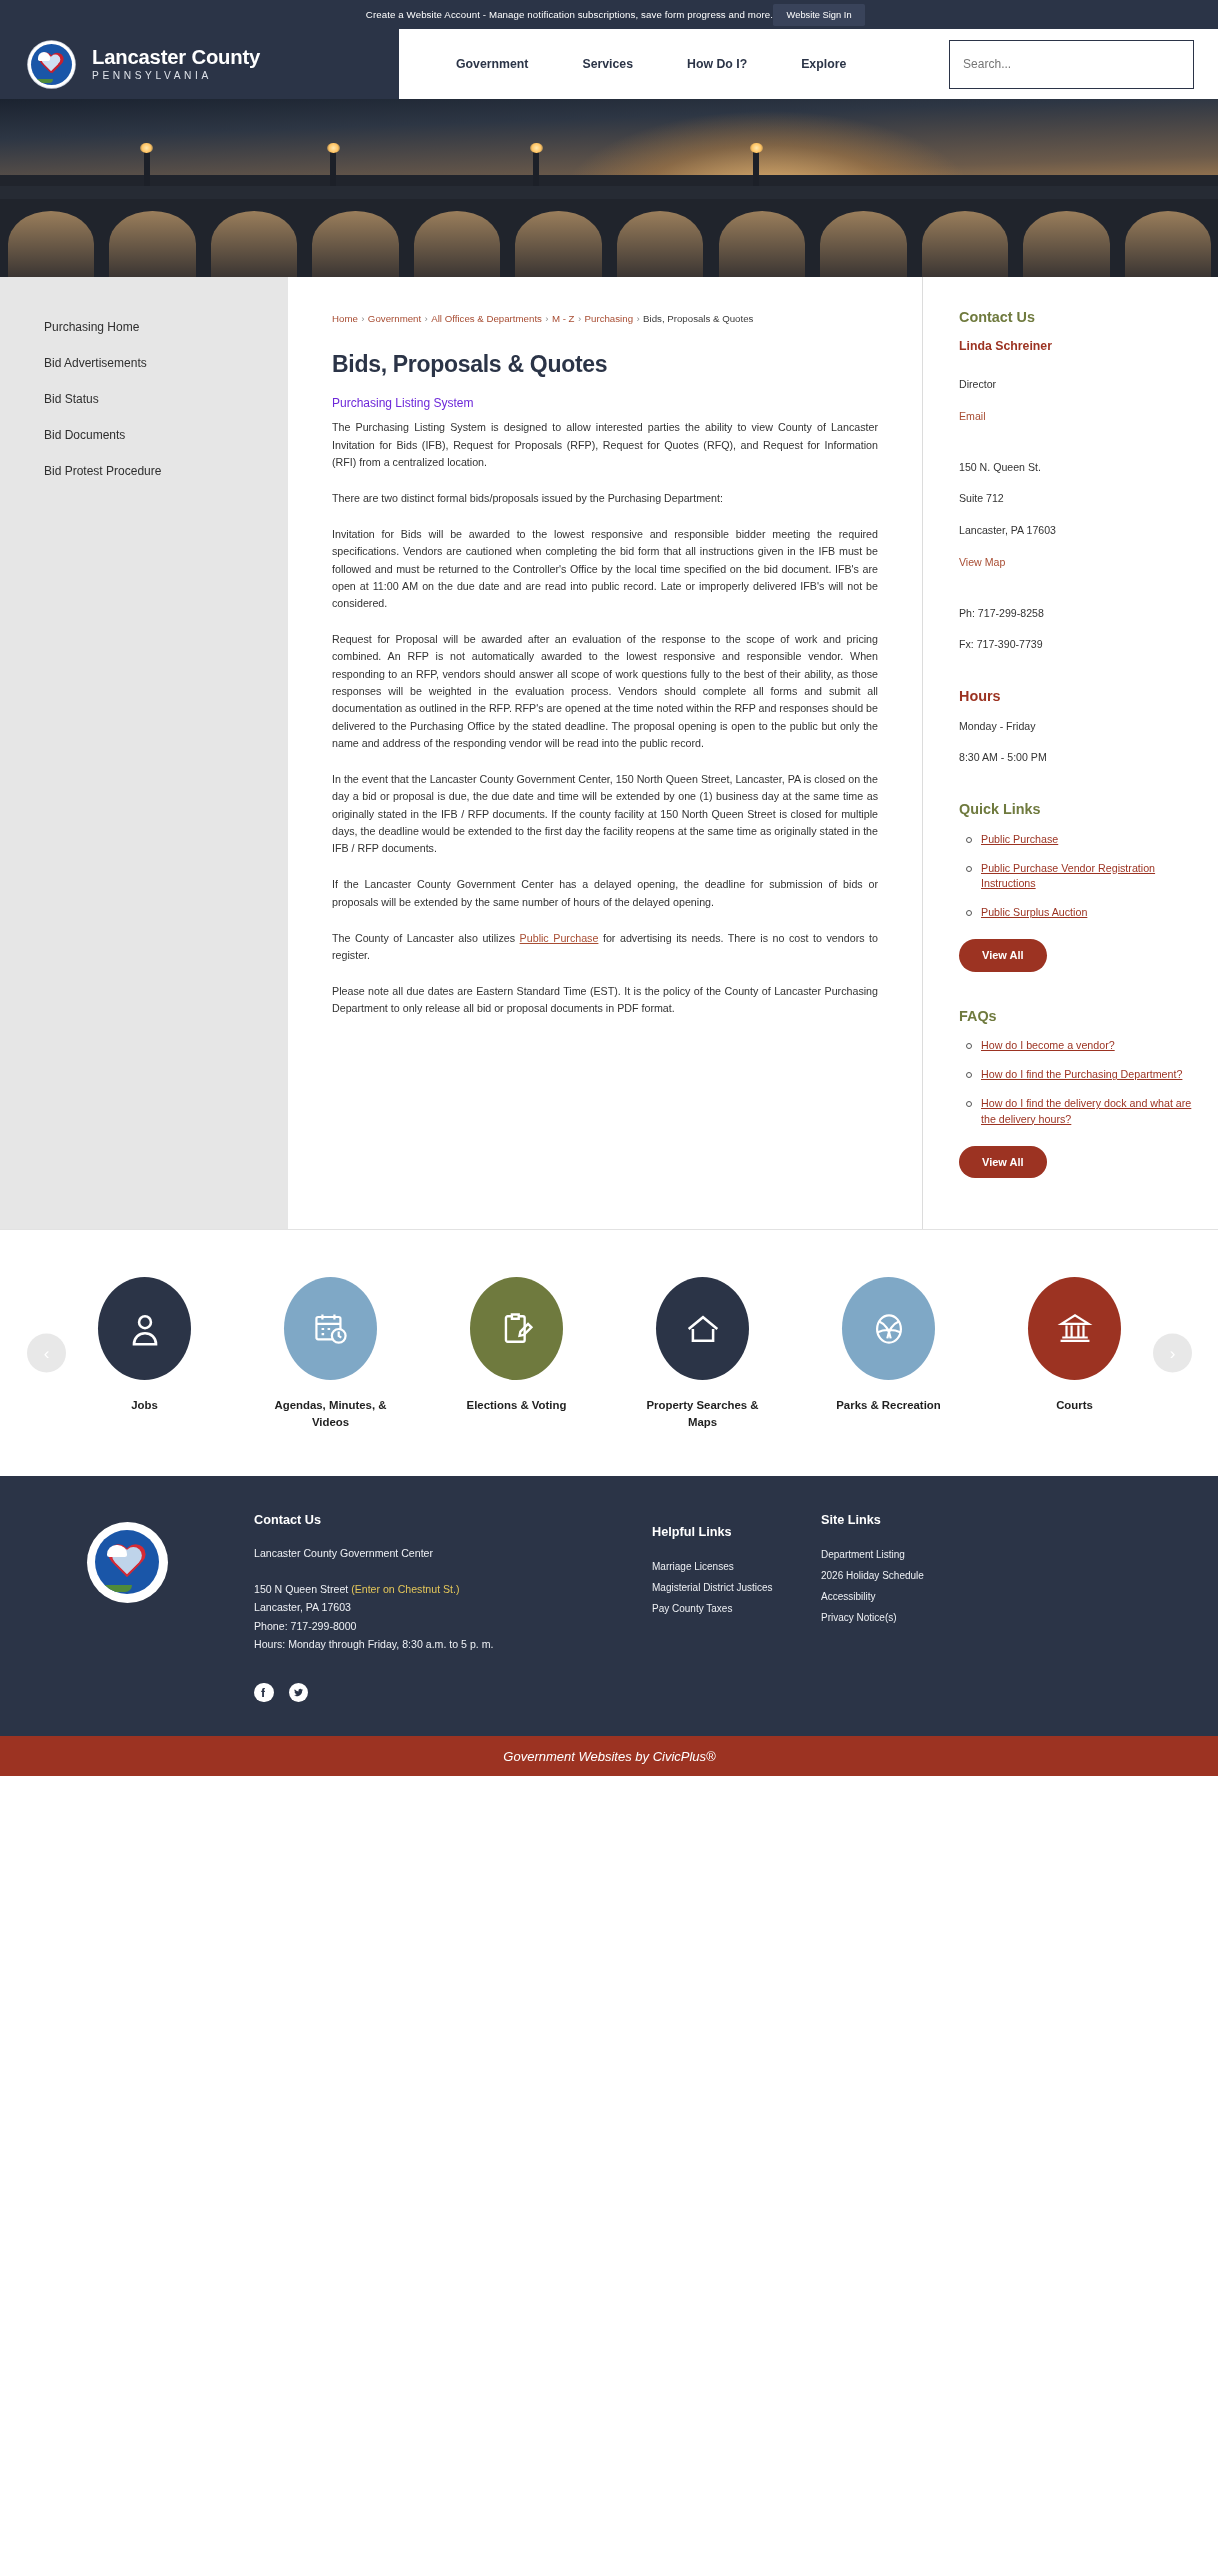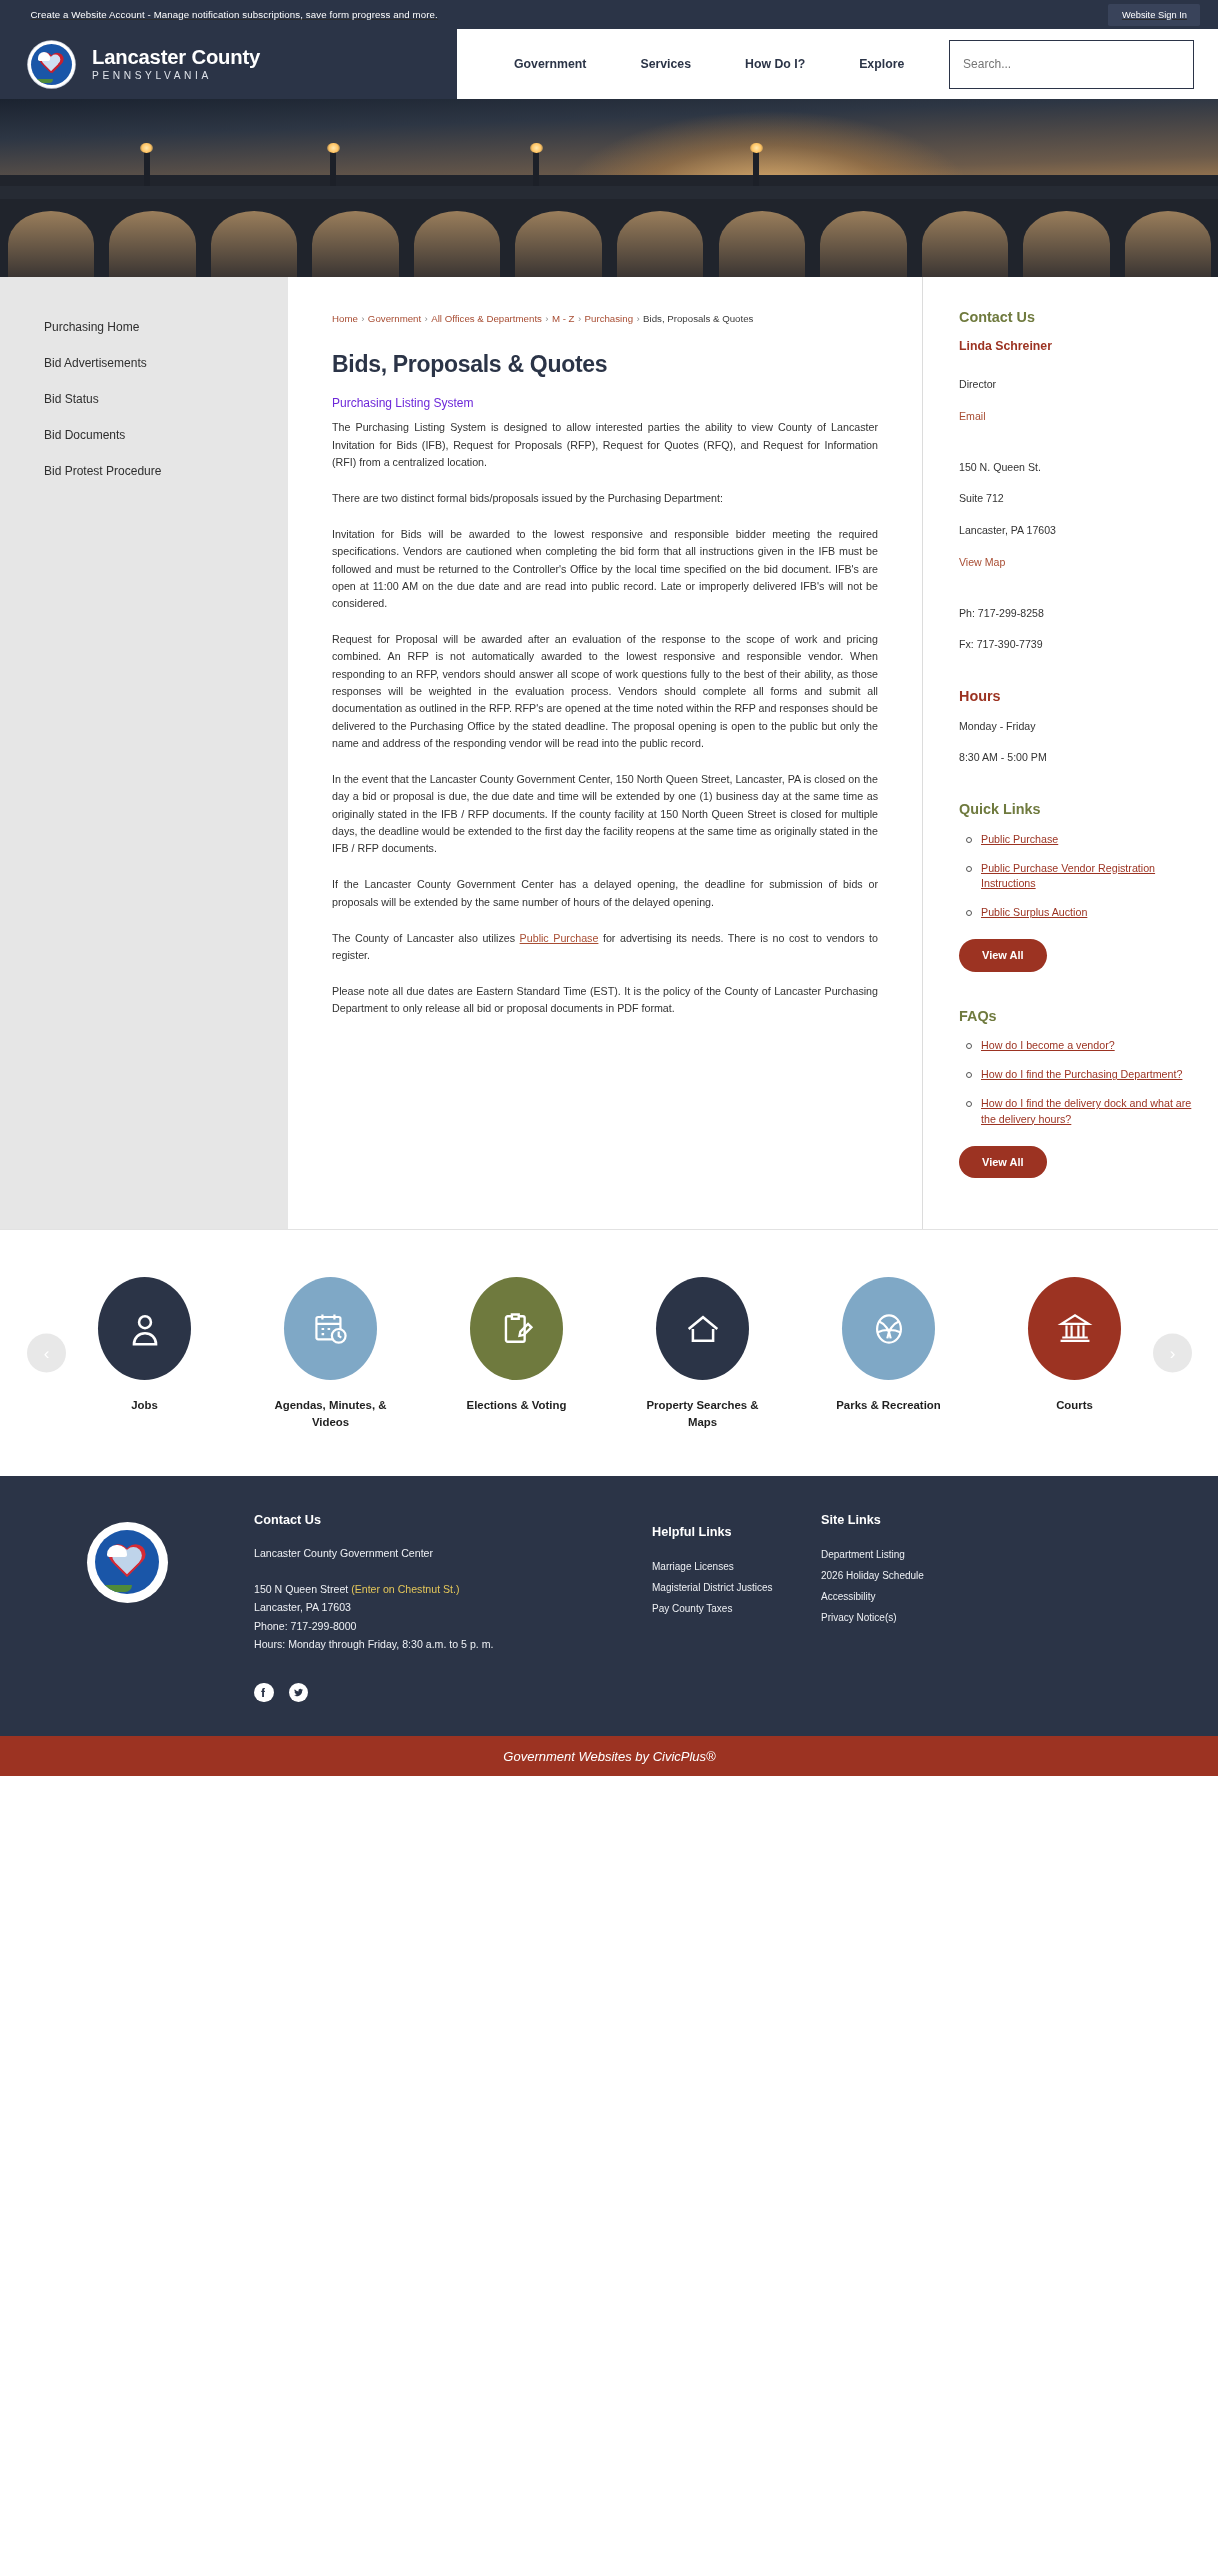--- a/index.html
+++ b/index.html
@@ -11,23 +11,22 @@
     color:#2b2b2b;
     -webkit-font-smoothing:antialiased;
   }
 
   
   .utility-bar{
     background:#2b3447;
     height:29px;
     display:flex;
     align-items:center;
-    justify-content:space-between;
+    justify-content:center;
     padding:0 18.6px 0 30.5px;
-    text-decoration:underline;
   }
   .utility-bar .acct{
     color:#ffffff;
     font-size:9.7px;
     letter-spacing:0.1px;
   }
   .utility-bar .signin{
     color:#ffffff;
     font-size:9.3px;
     background:#39435a;
@@ -39,21 +38,21 @@
   
   .masthead{
     height:70px;
     display:flex;
     align-items:stretch;
     background:#ffffff;
     position:relative;
   }
   .brand{
     background:#2b3447;
-    width:457px;
+    width:399px;
     display:flex;
     align-items:center;
     padding-left:28px;
     gap:17px;
   }
   .seal{
     width:47px;height:47px;border-radius:50%;
     background:#ffffff;
     position:relative;
     flex:0 0 auto;

